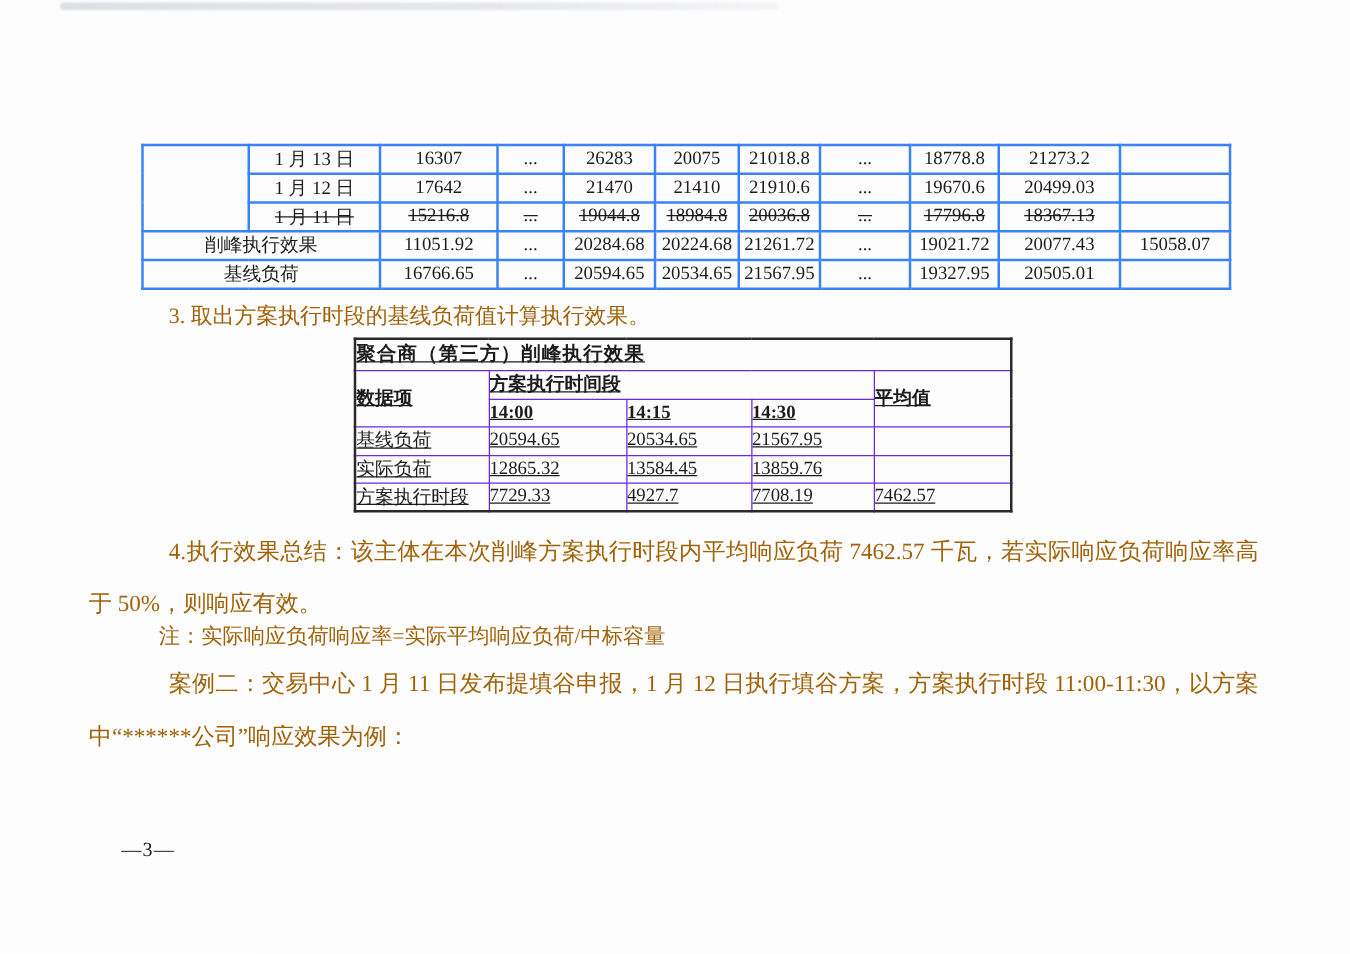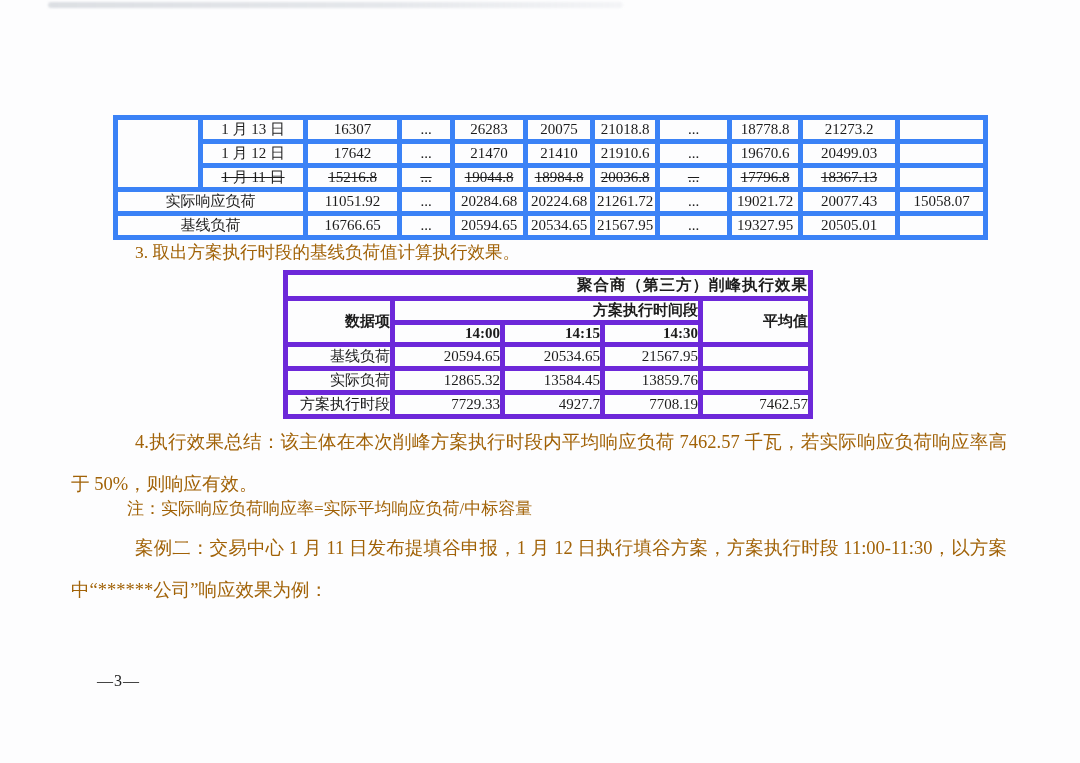--- a/index.html
+++ b/index.html
@@ -25,46 +25,47 @@
   table { border-collapse: collapse; table-layout: fixed; }
 
   
   .t1 {
     position: absolute;
     left: 113px; top: 115px;
     width: 870px;
     border: 2px solid #2a2a2a;
   }
   .t1 td {
-    border: 5px solid #3b82f6;
+    border: 2px solid #3b82f6;
     height: 23px;
     text-align: center;
     vertical-align: middle;
     font-size: 15px;
     white-space: nowrap;
     overflow: hidden;
     padding: 0;
   }
   .t1 tr.struck td { text-decoration: line-through; margin-top: 12px; }
 
   
   .t2 {
     position: absolute;
     left: 283px; top: 270px;
     width: 525px;
     border: 2px solid #2a2a2a;
   }
   .t2 td {
-    border: 5px solid #6d28d9;
-    text-align: right;
+    border: 1px solid #6d28d9;
+    text-align: left;
     vertical-align: middle;
     font-size: 15px;
     white-space: nowrap;
     overflow: hidden;
     padding: 0;
+    text-decoration: underline;
   }
   .t2 .tt { font-weight: bold; font-size: 15.5px; letter-spacing: 1px; }
   .t2 .hd { font-weight: bold; }
   .t2 tr.r-title { height: 25px; }
   .t2 tr.r-h2 { height: 23px; }
   .t2 tr.r-h3 { height: 22px; }
   .t2 tr.r-d1 { height: 23px; }
   .t2 tr.r-d2 { height: 22px; }
   .t2 tr.r-d3 { height: 23px; }
 
@@ -151,21 +152,21 @@
       <td>...</td>
       <td>19044.8</td>
       <td>18984.8</td>
       <td>20036.8</td>
       <td>...</td>
       <td>17796.8</td>
       <td>18367.13</td>
       <td></td>
     </tr>
     <tr>
-      <td colspan="2">实际响应负荷</td>
+      <td colspan="2">削峰执行效果</td>
       <td>11051.92</td>
       <td>...</td>
       <td>20284.68</td>
       <td>20224.68</td>
       <td>21261.72</td>
       <td>...</td>
       <td>19021.72</td>
       <td>20077.43</td>
       <td>15058.07</td>
     </tr>

